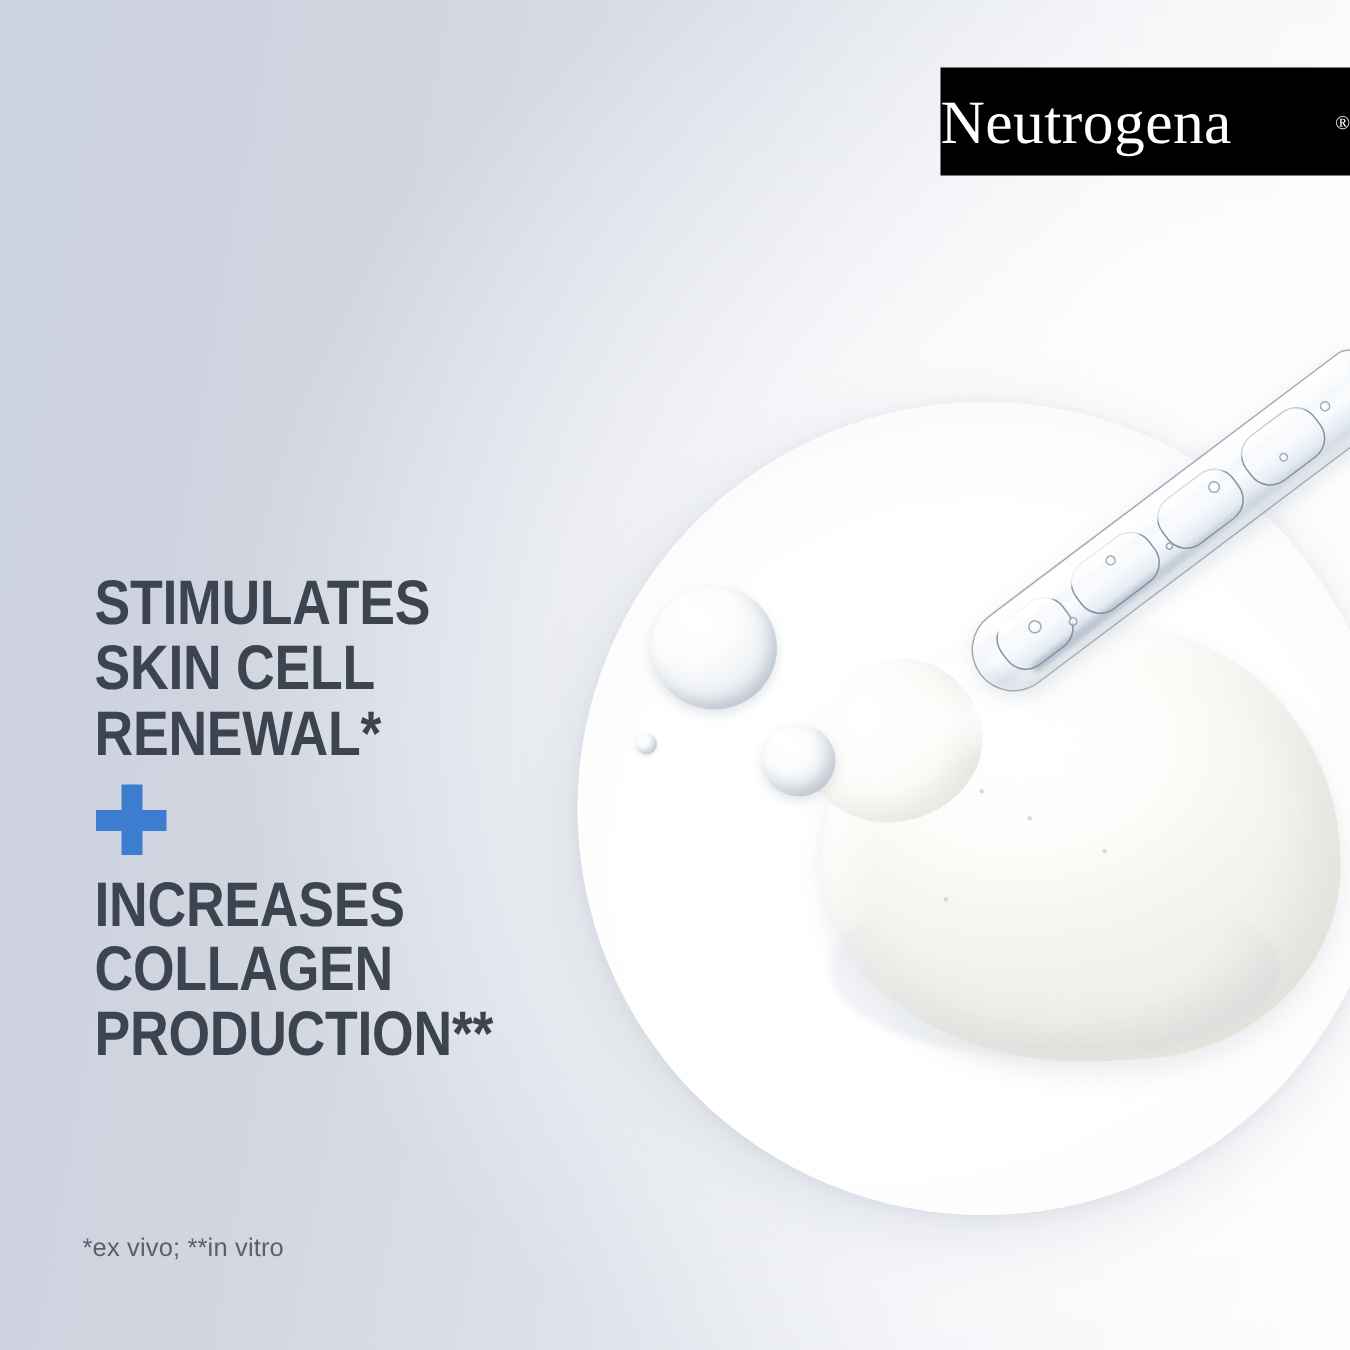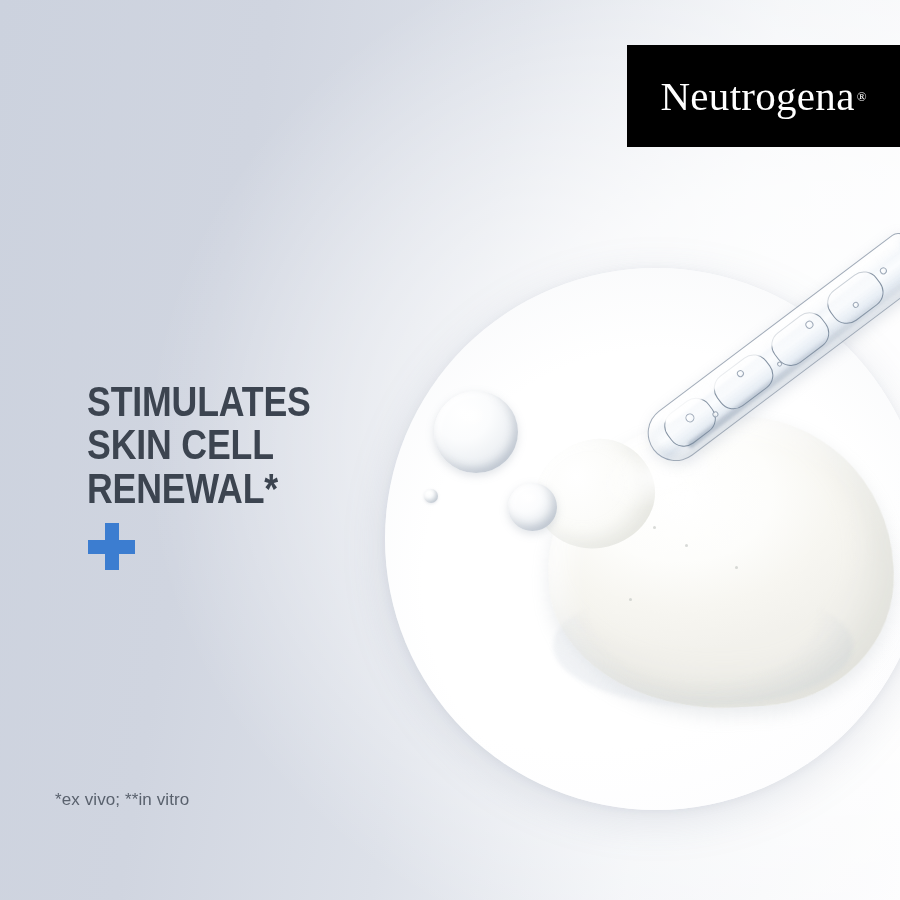--- a/index.html
+++ b/index.html
@@ -188,21 +188,20 @@
   }
   .hl-blue { color:#3c7dd0; }
   .hl-dark { color:#3c4450; }
 
   
   .benefits {
     position:absolute;
     left:63px; top:380px;
     width:340px;
     z-index:6;
-    margin-left:24px;
   }
   .benefit .bline {
     font-weight:700;
     font-size:42px;
     line-height:1.03;
     letter-spacing:-0.2px;
     color:#3c4450;
     text-transform:uppercase;
     transform:scaleX(0.85);
     transform-origin:left center;
@@ -217,36 +216,36 @@
     content:"";
     position:absolute;
     background:#3c7dd0;
   }
   .plus-sign::before { left:17px; top:0;  width:14px; height:47px; }
   .plus-sign::after  { left:0;  top:17px; width:47px; height:14px; }
 
   
   .footnote {
     position:absolute;
-    left:55px; top:790px;
+    left:55px; top:822px;
     font-size:17px;
     color:#59616d;
     letter-spacing:0.1px;
     z-index:6;
   }
 
   
   .logo-box {
     position:absolute;
     left:627px; top:45px;
-    width:273px; height:102px;
+    width:273px; height:72px;
     background:#000000;
     display:flex;
     align-items:center;
-    justify-content:center;
+    justify-content:space-between;
     z-index:7;
   }
   .logo-word {
     font-family:"Liberation Serif", serif;
     color:#ffffff;
     font-size:41px;
     letter-spacing:0.3px;
     line-height:1;
     position:relative;
     padding-right:2px;
@@ -308,18 +307,23 @@
   <div class="benefits">
 
     <div class="benefit">
       <div class="bline">STIMULATES</div>
       <div class="bline">SKIN CELL</div>
       <div class="bline">RENEWAL*</div>
     </div>
 
     <div class="plus-sign"></div>
 
+    <div class="benefit">
+      <div class="bline">INCREASES</div>
+      <div class="bline">COLLAGEN</div>
+      <div class="bline">PRODUCTION**</div>
+    </div>
 
   </div>
 
   <div class="footnote">*ex vivo; **in vitro</div>
 
 </div>
 
 </body></html>

